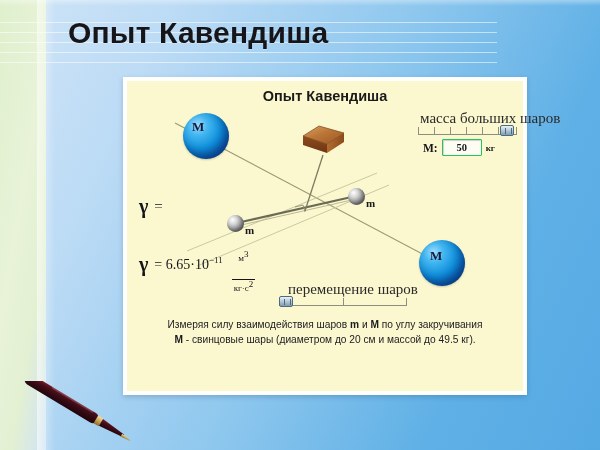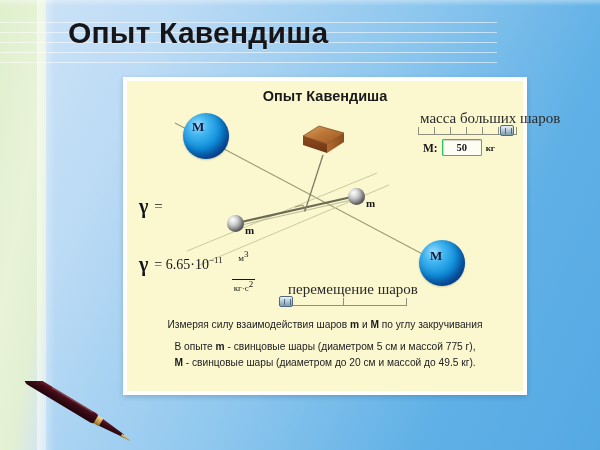--- a/index.html
+++ b/index.html
@@ -290,21 +290,20 @@
           <span class="unitfrac">
             <span class="num"><span>м</span><span class="sup">3</span></span>
             <span class="den"><span>кг·с</span><span class="sup">2</span></span>
           </span>
         </div>
       </div>
     </div>
 
     <div class="desc">
       <p><span>Измеряя  силу взаимодействия шаров </span><b>m</b><span> и </span><b>M</b><span> по углу закручивания</span></p>
-      <p class="gap"><span>В опыте </span><b>m</b><span> - свинцовые шары (диаметром 5 см и массой 775 г),</span></p>
       <p><b>M</b><span> - свинцовые шары (диаметром до 20 см и массой до 49.5 кг).</span></p>
     </div>
   </div>
 
   <div class="pen">
     <svg width="134" height="60" viewBox="0 0 134 60">
       <defs>
         <linearGradient id="pbody" x1="0" y1="0" x2="0.2" y2="1">
           <stop offset="0" stop-color="#7d2230"></stop>
           <stop offset="0.3" stop-color="#4d0f1c"></stop>

